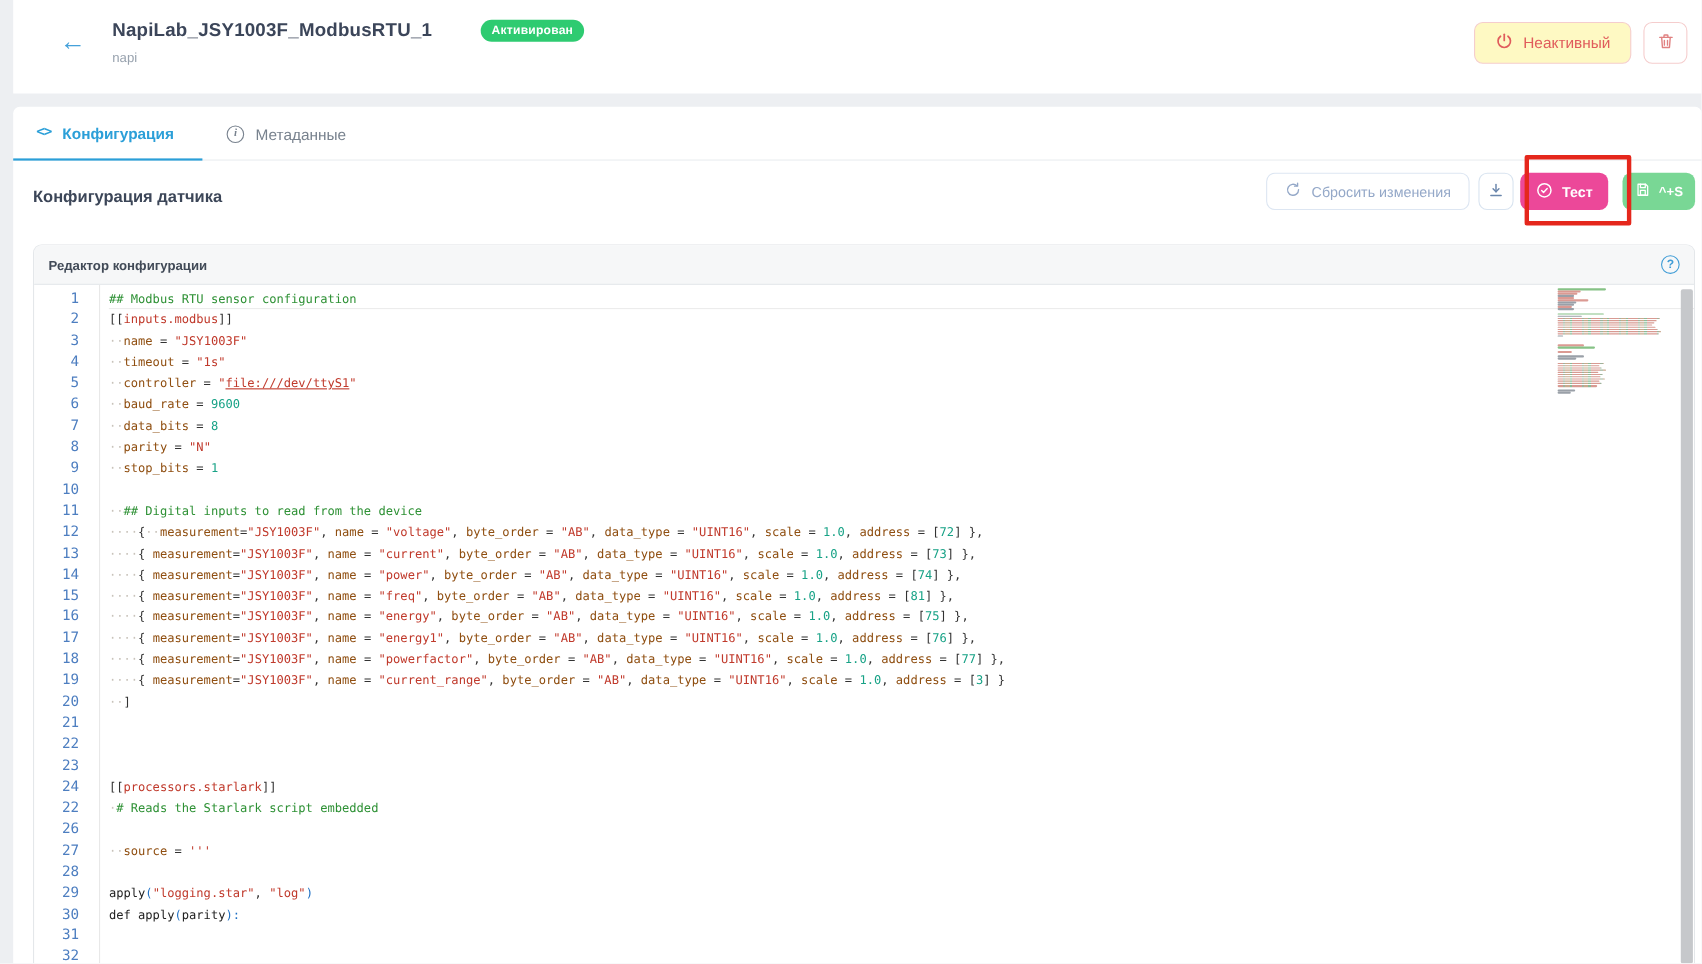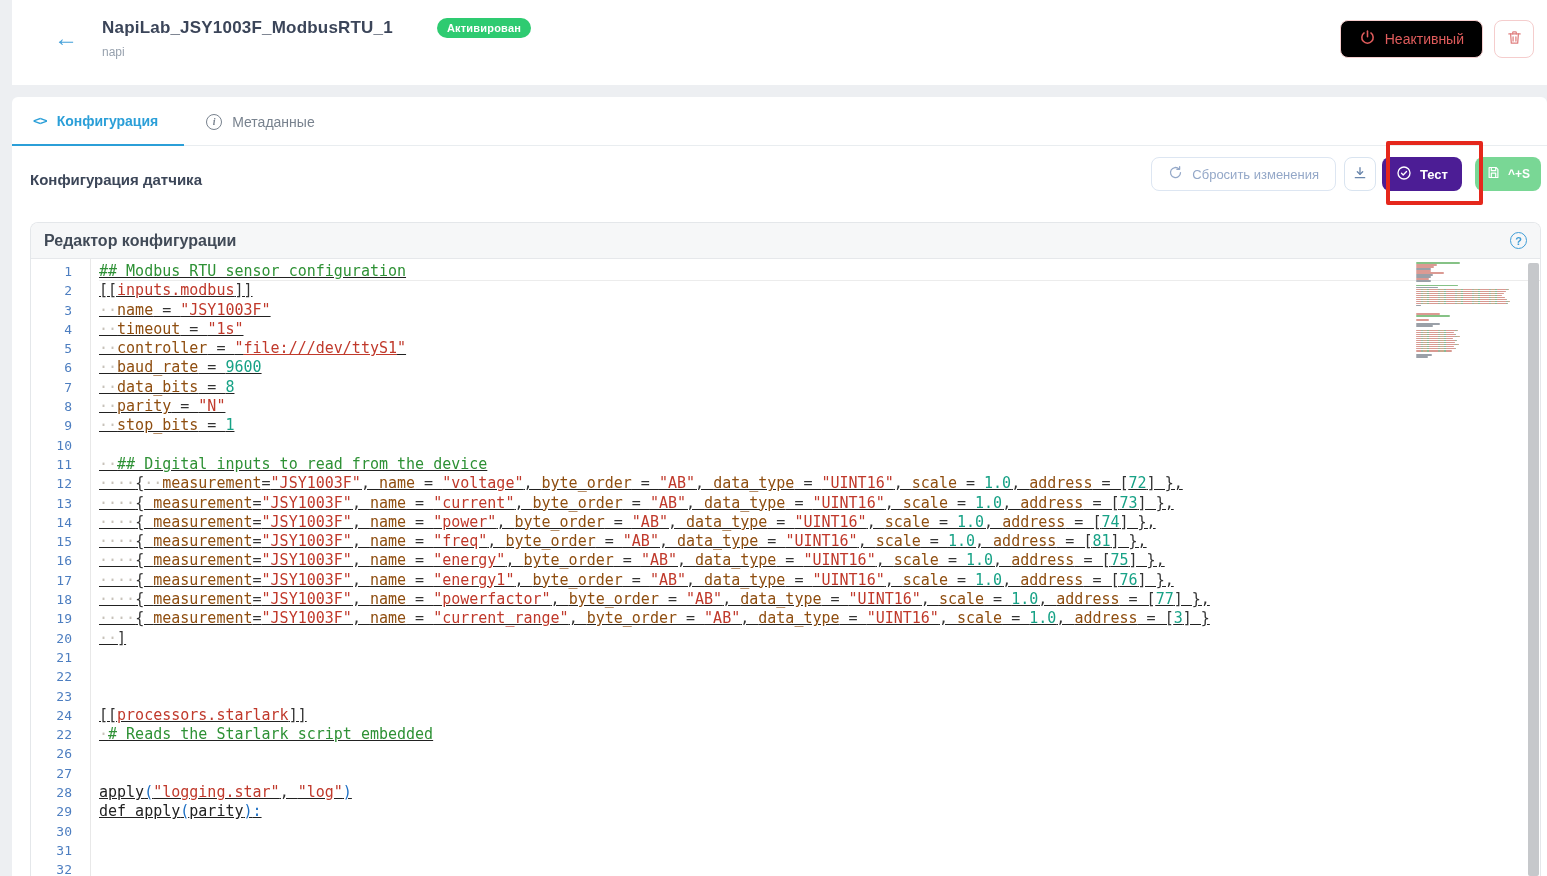--- a/index.html
+++ b/index.html
@@ -11,21 +11,21 @@
   .back-btn { position:absolute; left:36px; top:22px; width:36px; height:32px; border:none; background:none;
               color:#45a1da; font-size:24px; cursor:pointer; line-height:30px; }
   .title-wrap { position:absolute; left:90px; top:18px; }
   .title-row { display:flex; align-items:center; gap:12px; }
   .page-title { font-size:17px; font-weight:bold; color:#3b4559; letter-spacing:.2px; }
   .badge { background:#2ecb71; color:#fff; font-size:11px; font-weight:bold; padding:4px 10px;
            border-radius:11px; letter-spacing:.2px;margin-left:32px; }
   .subtitle { margin-top:7px; font-size:12px; color:#98a2ae; }
   .hdr-actions { position:absolute; right:13px; top:20px; display:flex; gap:11px; }
   .btn-outline-red { display:flex; align-items:center; gap:9px; height:38px; padding:4px 18px;
-                     background:#000000; border:1px solid #f5cdcd; border-radius:8px; color:#e05c5c;
+                     background:#fef9c3; border:1px solid #f5cdcd; border-radius:8px; color:#e05c5c;
                      font-size:14px; cursor:pointer; font-family:inherit; }
   .btn-icon-red { width:40px; height:38px; display:flex; align-items:center; justify-content:center;
                   background:#fff; border:1px solid #f5cdcd; border-radius:8px; color:#e08080; cursor:pointer; }
   .icon-svg { display:inline-block; vertical-align:middle; }
 
   
   .main-card { position:absolute; left:12px; top:97px; right:0; bottom:0; background:#fff; border-radius:6px 6px 0 0; }
   .tabs-row { position:absolute; left:0; top:0; right:0; height:49px; border-bottom:1px solid #e9edf0; display:flex; }
   .tab { display:flex; align-items:center; gap:10px; height:49px; font-size:14px; cursor:pointer; }
   .tab.active { color:#2b9fd8; border-bottom:2px solid #2b9fd8; padding:0 26px 0 21px; font-weight:bold; }
@@ -35,41 +35,41 @@
                 display:inline-flex; align-items:center; justify-content:center; font-weight:bold;
                 font-family:"Liberation Serif", serif; font-style:italic; }
 
   .section-title { position:absolute; left:18px; top:74px; font-size:15px; font-weight:bold; color:#3c4658; }
   .toolbar { position:absolute; top:60px; right:6px; display:flex; align-items:center; }
   .btn-reset { display:flex; align-items:center; gap:9px; height:34px; padding:0 16px; background:#fff;
                border:1px solid #dde6f2; border-radius:8px; color:#94a8c8; font-size:13px; cursor:pointer; font-family:inherit; }
   .btn-dl { width:32px; height:34px; margin-left:8px; display:flex; align-items:center; justify-content:center;
             background:#fff; border:1px solid #d9e4f0; border-radius:8px; color:#6a86ac; cursor:pointer; }
   .btn-test { display:flex; align-items:center; gap:8px; height:34px; padding:0 14px; margin-left:6px;
-              background:#4c1d95; border:none; border-radius:8px; color:#fff; font-size:13px; font-weight:bold;
+              background:#ec4899; border:none; border-radius:8px; color:#fff; font-size:13px; font-weight:bold;
               cursor:pointer; font-family:inherit; }
   .btn-save { display:flex; align-items:center; gap:7px; height:34px; padding:0 11px; margin-left:13px;
               background:#79d795; border:none; border-radius:8px; color:#fff; font-size:12px; font-weight:bold;
               cursor:pointer; font-family:inherit; }
   .annotation-rect { position:absolute; left:1386px; top:141px; width:97px; height:64px;
                      border:4px solid #e5271c; border-radius:2px; pointer-events:none; z-index:50; }
 
   
   .editor-panel { position:absolute; left:18px; top:125px; width:1511px; bottom:0;
                   border:1px solid #e4e7ea; border-bottom:none; border-radius:8px 8px 0 0; overflow:hidden; background:#fff; }
   .editor-header { height:36px; background:#f6f7f8; border-bottom:1px solid #e6e8eb; display:flex;
                    align-items:center; justify-content:space-between; padding:0 13px; }
-  .editor-header-label { font-size:16px; font-weight:bold; color:#414a57; }
+  .editor-header-label { font-size:12px; font-weight:bold; color:#414a57; }
   .help-icon { width:17px; height:17px; border:1.5px solid #3f9cd6; border-radius:50%; color:#3f9cd6;
                font-size:11px; font-weight:bold; display:flex; align-items:center; justify-content:center; cursor:pointer; }
   .editor-body { position:relative; height:617px; display:flex; font-family:"DejaVu Sans Mono", monospace; }
   .gutter { width:60px; border-right:1px solid #e8e8e8; padding-top:3px; }
   .ln { height:19.3px; text-align:right; padding-right:18px; font-size:13px; color:#4d7ec0; line-height:19.3px; }
   .code-area { flex:1; padding:3px 0 0 8px; overflow:hidden; }
-  .cl { height:19.3px; line-height:19.3px; font-size:15px; white-space:pre; color:#222;text-decoration:underline; }
+  .cl { height:19.3px; line-height:19.3px; font-size:11px; white-space:pre; color:#222; }
   .cl.active { border-bottom:1px solid #ececec; }
   .tk-cmt { color:#2e9135; }
   .tk-key { color:#8f4e10; }
   .tk-str { color:#c0392b; }
   .tk-tbl { color:#c0392b; }
   .tk-num { color:#17a286; }
   .tk-pun { color:#333; }
   .tk-def { color:#222; }
   .tk-brk { color:#1d6fc4; }
   .tk-ws  { color:#c8c2ba; }
@@ -237,20 +237,21 @@
           <div class="cl"><span class="tk-ws">····</span><span class="tk-pun">{ </span><span class="tk-key">measurement</span><span class="tk-pun">=</span><span class="tk-str">"JSY1003F"</span><span class="tk-pun">, </span><span class="tk-key">name</span><span class="tk-pun"> = </span><span class="tk-str">"energy1"</span><span class="tk-pun">, </span><span class="tk-key">byte_order</span><span class="tk-pun"> = </span><span class="tk-str">"AB"</span><span class="tk-pun">, </span><span class="tk-key">data_type</span><span class="tk-pun"> = </span><span class="tk-str">"UINT16"</span><span class="tk-pun">, </span><span class="tk-key">scale</span><span class="tk-pun"> = </span><span class="tk-num">1.0</span><span class="tk-pun">, </span><span class="tk-key">address</span><span class="tk-pun"> = [</span><span class="tk-num">76</span><span class="tk-pun">] },</span></div>
           <div class="cl"><span class="tk-ws">····</span><span class="tk-pun">{ </span><span class="tk-key">measurement</span><span class="tk-pun">=</span><span class="tk-str">"JSY1003F"</span><span class="tk-pun">, </span><span class="tk-key">name</span><span class="tk-pun"> = </span><span class="tk-str">"powerfactor"</span><span class="tk-pun">, </span><span class="tk-key">byte_order</span><span class="tk-pun"> = </span><span class="tk-str">"AB"</span><span class="tk-pun">, </span><span class="tk-key">data_type</span><span class="tk-pun"> = </span><span class="tk-str">"UINT16"</span><span class="tk-pun">, </span><span class="tk-key">scale</span><span class="tk-pun"> = </span><span class="tk-num">1.0</span><span class="tk-pun">, </span><span class="tk-key">address</span><span class="tk-pun"> = [</span><span class="tk-num">77</span><span class="tk-pun">] },</span></div>
           <div class="cl"><span class="tk-ws">····</span><span class="tk-pun">{ </span><span class="tk-key">measurement</span><span class="tk-pun">=</span><span class="tk-str">"JSY1003F"</span><span class="tk-pun">, </span><span class="tk-key">name</span><span class="tk-pun"> = </span><span class="tk-str">"current_range"</span><span class="tk-pun">, </span><span class="tk-key">byte_order</span><span class="tk-pun"> = </span><span class="tk-str">"AB"</span><span class="tk-pun">, </span><span class="tk-key">data_type</span><span class="tk-pun"> = </span><span class="tk-str">"UINT16"</span><span class="tk-pun">, </span><span class="tk-key">scale</span><span class="tk-pun"> = </span><span class="tk-num">1.0</span><span class="tk-pun">, </span><span class="tk-key">address</span><span class="tk-pun"> = [</span><span class="tk-num">3</span><span class="tk-pun">] }</span></div>
           <div class="cl"><span class="tk-ws">··</span><span class="tk-pun">]</span></div>
           <div class="cl"></div>
           <div class="cl"></div>
           <div class="cl"></div>
           <div class="cl"><span class="tk-pun">[[</span><span class="tk-tbl">processors.starlark</span><span class="tk-pun">]]</span></div>
           <div class="cl"><span class="tk-ws">·</span><span class="tk-cmt"># Reads the Starlark script embedded</span></div>
           <div class="cl"></div>
+          <div class="cl"><span class="tk-ws">··</span><span class="tk-key">source</span><span class="tk-pun"> = </span><span class="tk-str">'''</span></div>
           <div class="cl"></div>
           <div class="cl"><span class="tk-def">apply</span><span class="tk-brk">(</span><span class="tk-str">"logging.star"</span><span class="tk-pun">, </span><span class="tk-str">"log"</span><span class="tk-brk">)</span></div>
           <div class="cl"><span class="tk-def">def apply</span><span class="tk-brk">(</span><span class="tk-def">parity</span><span class="tk-brk">)</span><span class="tk-brk">:</span></div>
         </div>
       <div class="minimap">
           <div class="mmr mm-g" style="width: 44px;"></div>
           <div class="mmr mm-r" style="width: 21px;"></div>
           <div class="mmr mm-r" style="width: 18px;"></div>
           <div class="mmr mm-d" style="width: 15px;"></div>
           <div class="mmr mm-r" style="width: 15px;"></div>

